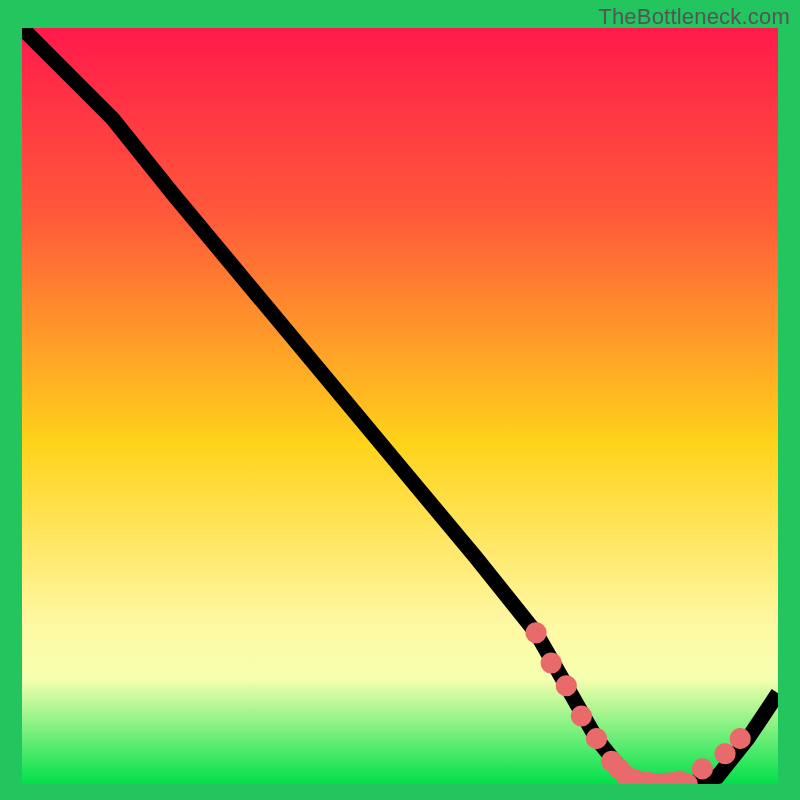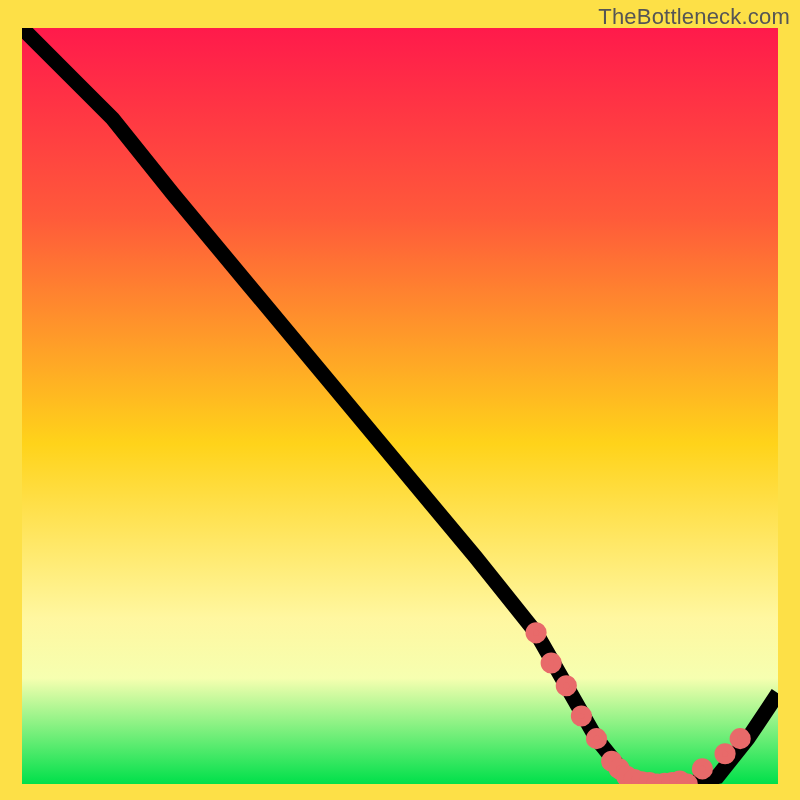--- a/index.html
+++ b/index.html
@@ -8,21 +8,21 @@
     width: 800px;
     height: 800px;
     background: #000;
     overflow: hidden;
     font-family: Arial, Helvetica, sans-serif;
   }
   .frame {
     position: relative;
     width: 800px;
     height: 800px;
-    background: #fde047;
+    background: #22c55e;
   }
   .watermark {
     position: absolute;
     top: 4px;
     right: 10px;
     color: #555;
     font-size: 22px;
     letter-spacing: 0.2px;
     user-select: none;
   }

